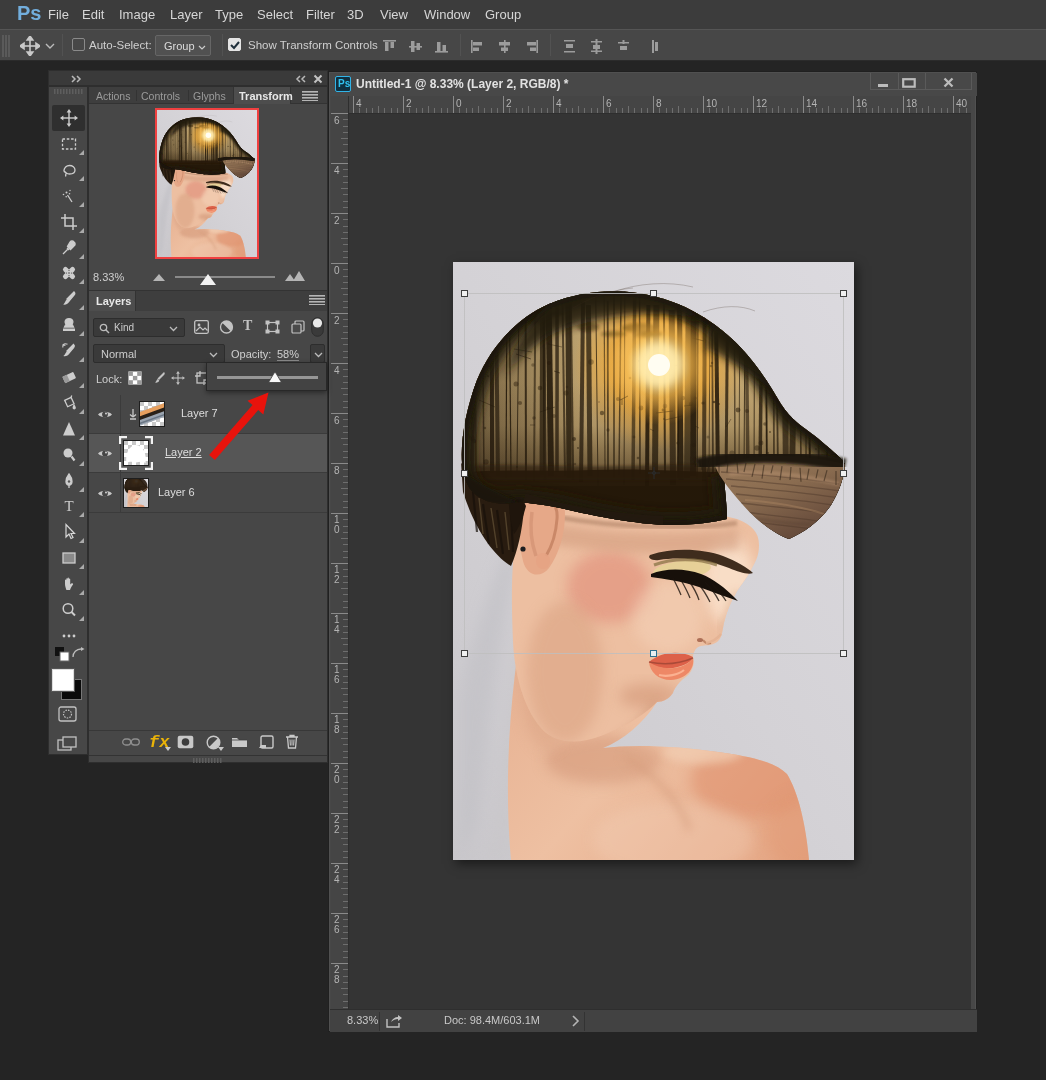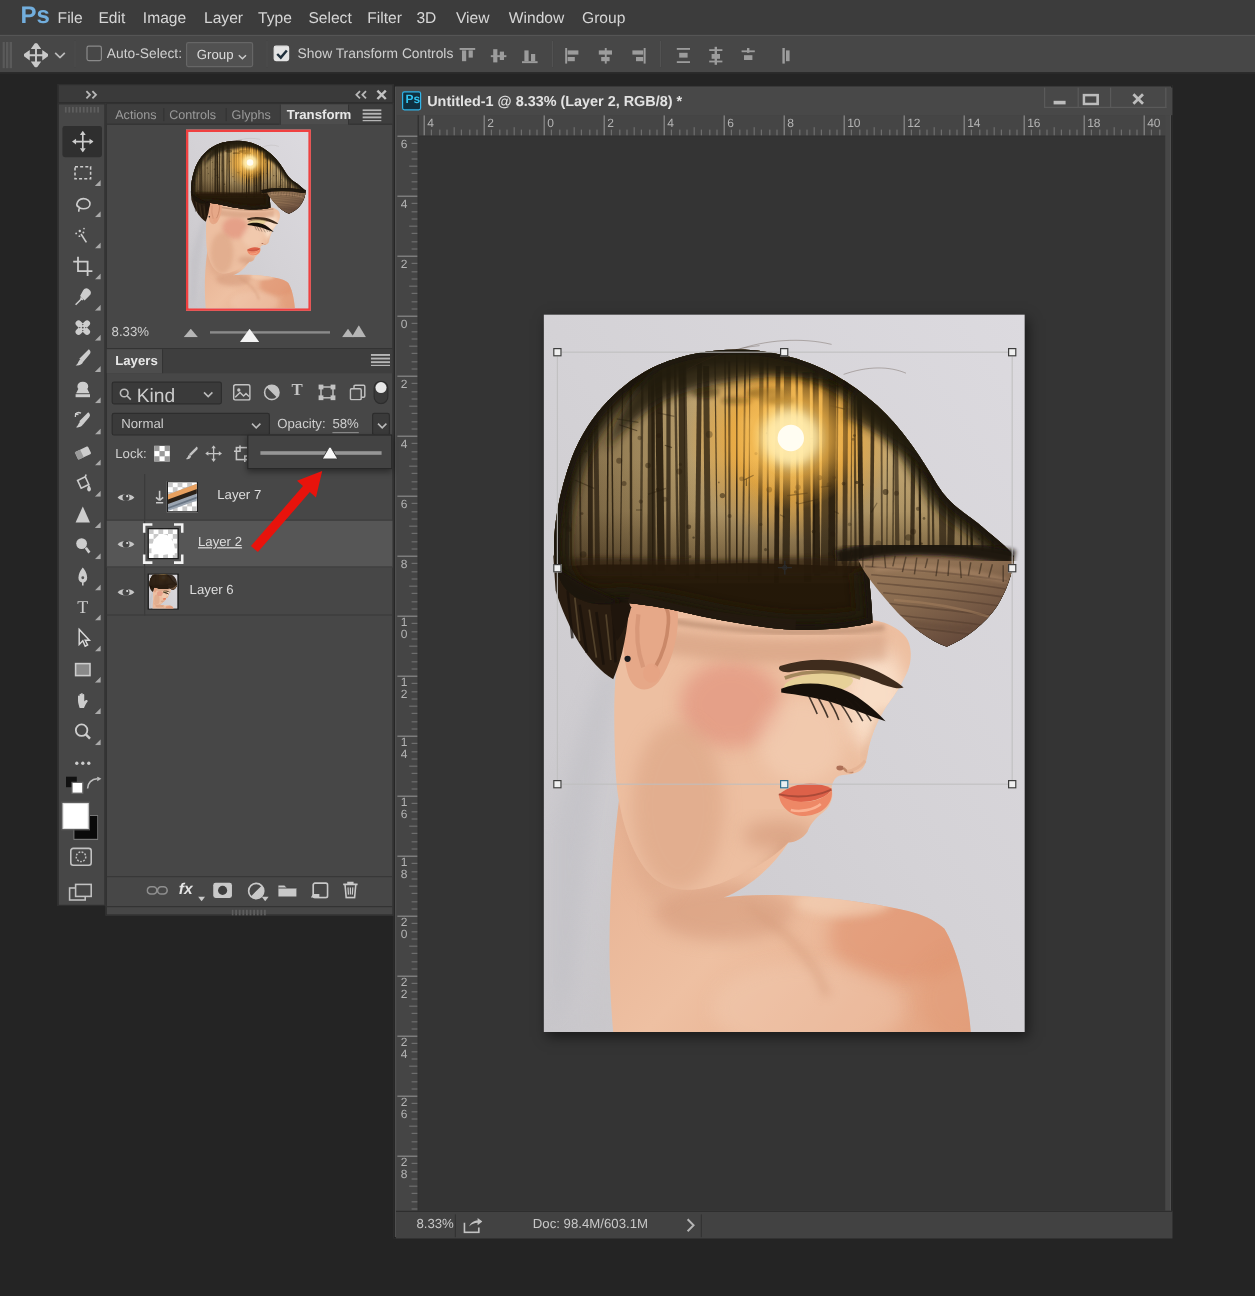--- a/index.html
+++ b/index.html
@@ -1168,21 +1168,21 @@
           <rect x="0" y="0" width="16" height="1.6" fill="#b5b5b5"></rect>
           <rect x="0" y="3" width="16" height="1.6" fill="#b5b5b5"></rect>
           <rect x="0" y="6" width="16" height="1.6" fill="#b5b5b5"></rect>
           <rect x="0" y="9" width="16" height="1.6" fill="#b5b5b5"></rect>
         </svg>
         <div class="abs" style="left:4px;top:231px;width:92px;height:19px;background:#3a3a3a;border:1px solid #2d2d2d;border-radius:2px">
           <svg class="abs" style="left:5px;top:4px" width="11" height="11">
             <circle cx="4.5" cy="4.5" r="3.2" stroke="#bbb" fill="none" stroke-width="1.3"></circle>
             <path d="M7,7 L10,10" stroke="#bbb" stroke-width="1.4"></path>
           </svg>
-          <span class="abs" style="left:20px;top:3px;font-size:16px;color:#ccc">Kind</span>
+          <span class="abs" style="left:20px;top:3px;font-size:10px;color:#ccc">Kind</span>
           <svg class="abs" style="right:6px;top:7px" width="9" height="6">
             <path d="M1,1 l3.5,3.5 L8,1" stroke="#bbb" stroke-width="1.3" fill="none"></path>
           </svg>
         </div>
         <svg class="abs" style="left:105px;top:233px" width="15" height="14">
           <rect x="0.7" y="0.7" width="13.6" height="12.6" rx="1.5" stroke="#c3c3c3" fill="none" stroke-width="1.3"></rect>
           <circle cx="5" cy="5" r="1.4" fill="#c3c3c3"></circle>
           <path d="M2,11 L6,7 L9,10 L11,8 L13.5,10.5" stroke="#c3c3c3" stroke-width="1.2" fill="none"></path>
         </svg>
         <svg class="abs" style="left:130px;top:233px" width="15" height="14">
@@ -1318,21 +1318,21 @@
             <path d="M10,210 C0,120 60,30 200,30 C330,30 400,120 392,202 C360,240 300,262 274,257 C200,268 60,250 10,210 Z" fill="#2a1d12" opacity="0.92"></path>
           </svg></div>
         <span class="abs" style="left:69px;top:399px;font-size:11px;color:#dedede;">Layer 6</span>
         <div class="abs" style="left:0;top:643px;width:238px;height:1px;background:#383838"></div>
         <svg class="abs" style="left:33px;top:650px" width="18" height="10">
           <g stroke="#8f8f8f" stroke-width="1.3" fill="none">
             <rect x="0.7" y="2" width="8" height="6" rx="3"></rect>
             <rect x="9.3" y="2" width="8" height="6" rx="3"></rect>
           </g>
         </svg>
-        <span class="abs" style="left:60px;top:646px;font-size:13px;font-style:italic;font-weight:bold;color:#e5e5e5;font-family:Liberation Sans, sans-serif">fx</span>
+        <span class="abs" style="left:60px;top:646px;font-size:17px;font-style:italic;font-weight:bold;color:#eab308;font-family:Liberation Mono, monospace">fx</span>
         <svg class="abs" style="left:76px;top:660px" width="6" height="4">
           <path d="M0,0 L6,0 L3,4 Z" fill="#c9c9c9"></path>
         </svg>
         <svg class="abs" style="left:88px;top:648px" width="17" height="14">
           <rect x="0.7" y="0.7" width="15.6" height="12.6" rx="2" fill="#c9c9c9"></rect>
           <circle cx="8.5" cy="7" r="3.8" fill="#3e3e3e"></circle>
         </svg>
         <svg class="abs" style="left:117px;top:648px" width="15" height="15">
           <circle cx="7.5" cy="7.5" r="6.3" stroke="#c9c9c9" stroke-width="1.4" fill="none"></circle>
           <path d="M3.1,12 A6.3 6.3 0 0 0 12,3.1 Z" fill="#c9c9c9"></path>

